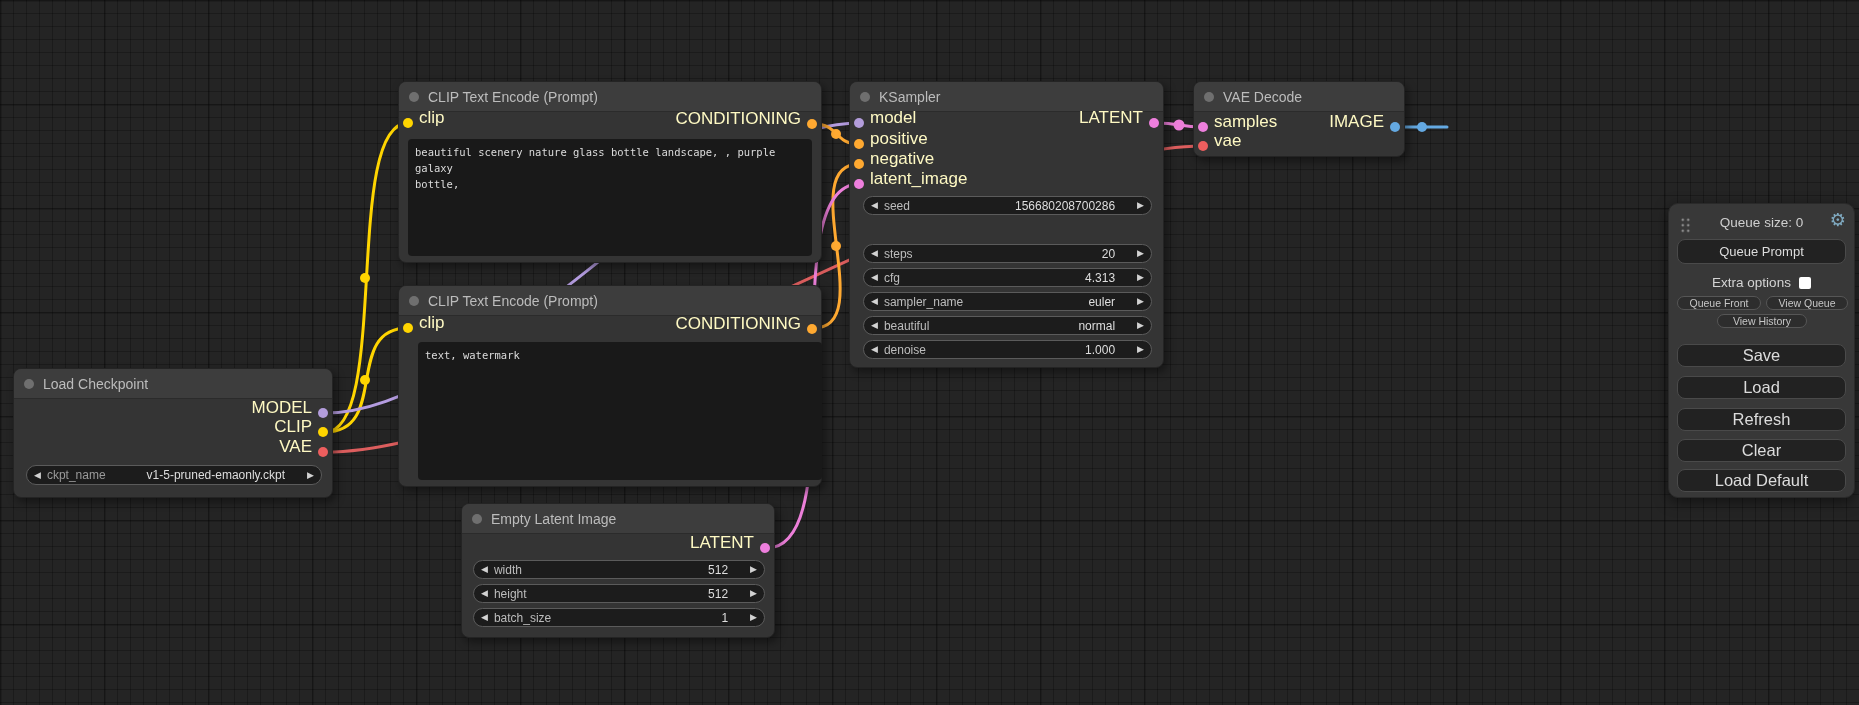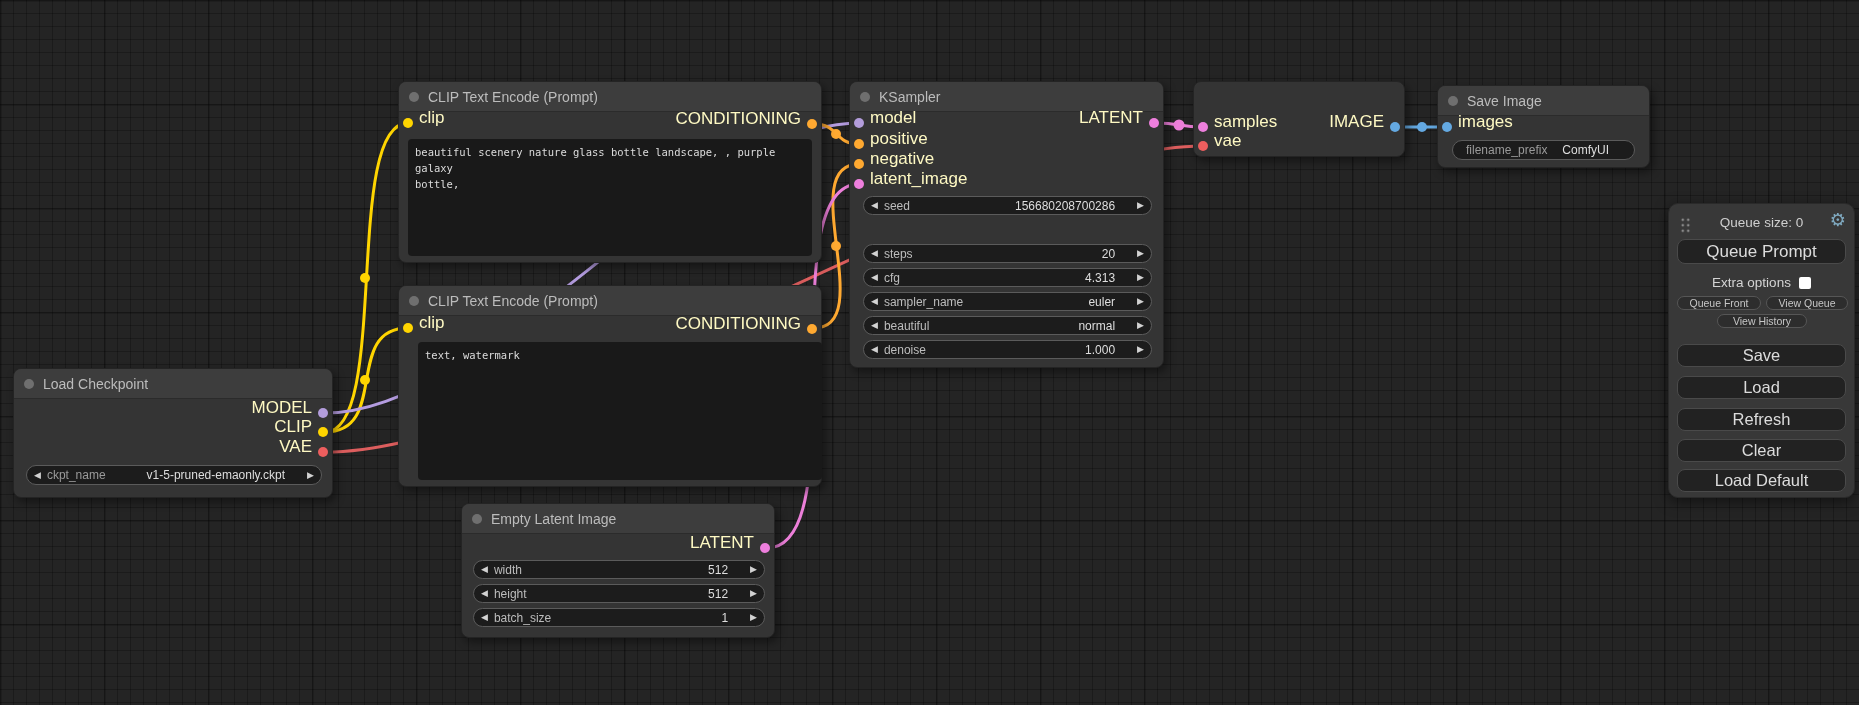--- a/index.html
+++ b/index.html
@@ -204,47 +204,39 @@
     </div>
     <div class="wg" style="left:13px;top:258px;width:289px">
       <span class="arr">◀</span>
       <span class="wl">denoise</span>
       <span class="wv">1.000</span>
       <span class="arr">▶</span>
     </div>
   </div>
 
   <div class="node" style="left:1193px;top:81px;width:212px;height:76px">
+    <div class="nh">
+      <span class="tdot"></span>
+      <span class="ttl">VAE Decode</span>
+    </div>
     <span class="dot" style="background:#EE7FDD;left:4px;top:40px"></span>
     <span class="plabel" style="left:20px;top:31px">samples</span>
     <span class="dot" style="background:#ED5E5E;left:4px;top:59px"></span>
     <span class="plabel" style="left:20px;top:50px">vae</span>
     <span class="dot" style="background:#64A9E2;right:4px;top:40px"></span>
     <span class="plabel r" style="right:20px;top:31px">IMAGE</span>
   </div>
 
-  <div class="node" style="left:1437px;top:85px;width:213px;height:83px">
-    <div class="nh">
-      <span class="tdot"></span>
-      <span class="ttl">Save Image</span>
-    </div>
-    <span class="dot" style="background:#64A9E2;left:4px;top:36px"></span>
-    <span class="plabel" style="left:20px;top:27px">images</span>
-    <div class="wg" style="left:14px;top:54px;width:183px;height:20px">
-      <span class="wl dim">filename_prefix</span>
-      <span class="wv" style="margin-right:18px">ComfyUI</span>
-    </div>
-  </div>
 
   <div class="qpanel">
     <span class="handle"></span>
     <div class="qsize">Queue size: 0</div>
     <span class="gear">⚙</span>
 
-    <div class="qbtn" style="top:35px;height:25px;font-size:17px">Queue Prompt</div>
+    <div class="qbtn" style="top:35px;height:25px;font-size:13px">Queue Prompt</div>
 
     <div class="extra">
       <span class="lbl">Extra options</span>
       <span class="checkbox"></span>
     </div>
 
     <div class="qbtn small" style="top:92px;left:8px;right:auto;width:84px">Queue Front</div>
     <div class="qbtn small" style="top:92px;left:97px;right:auto;width:82px">View Queue</div>
     <div class="qbtn small" style="top:110px;left:48px;right:auto;width:90px">View History</div>
 

